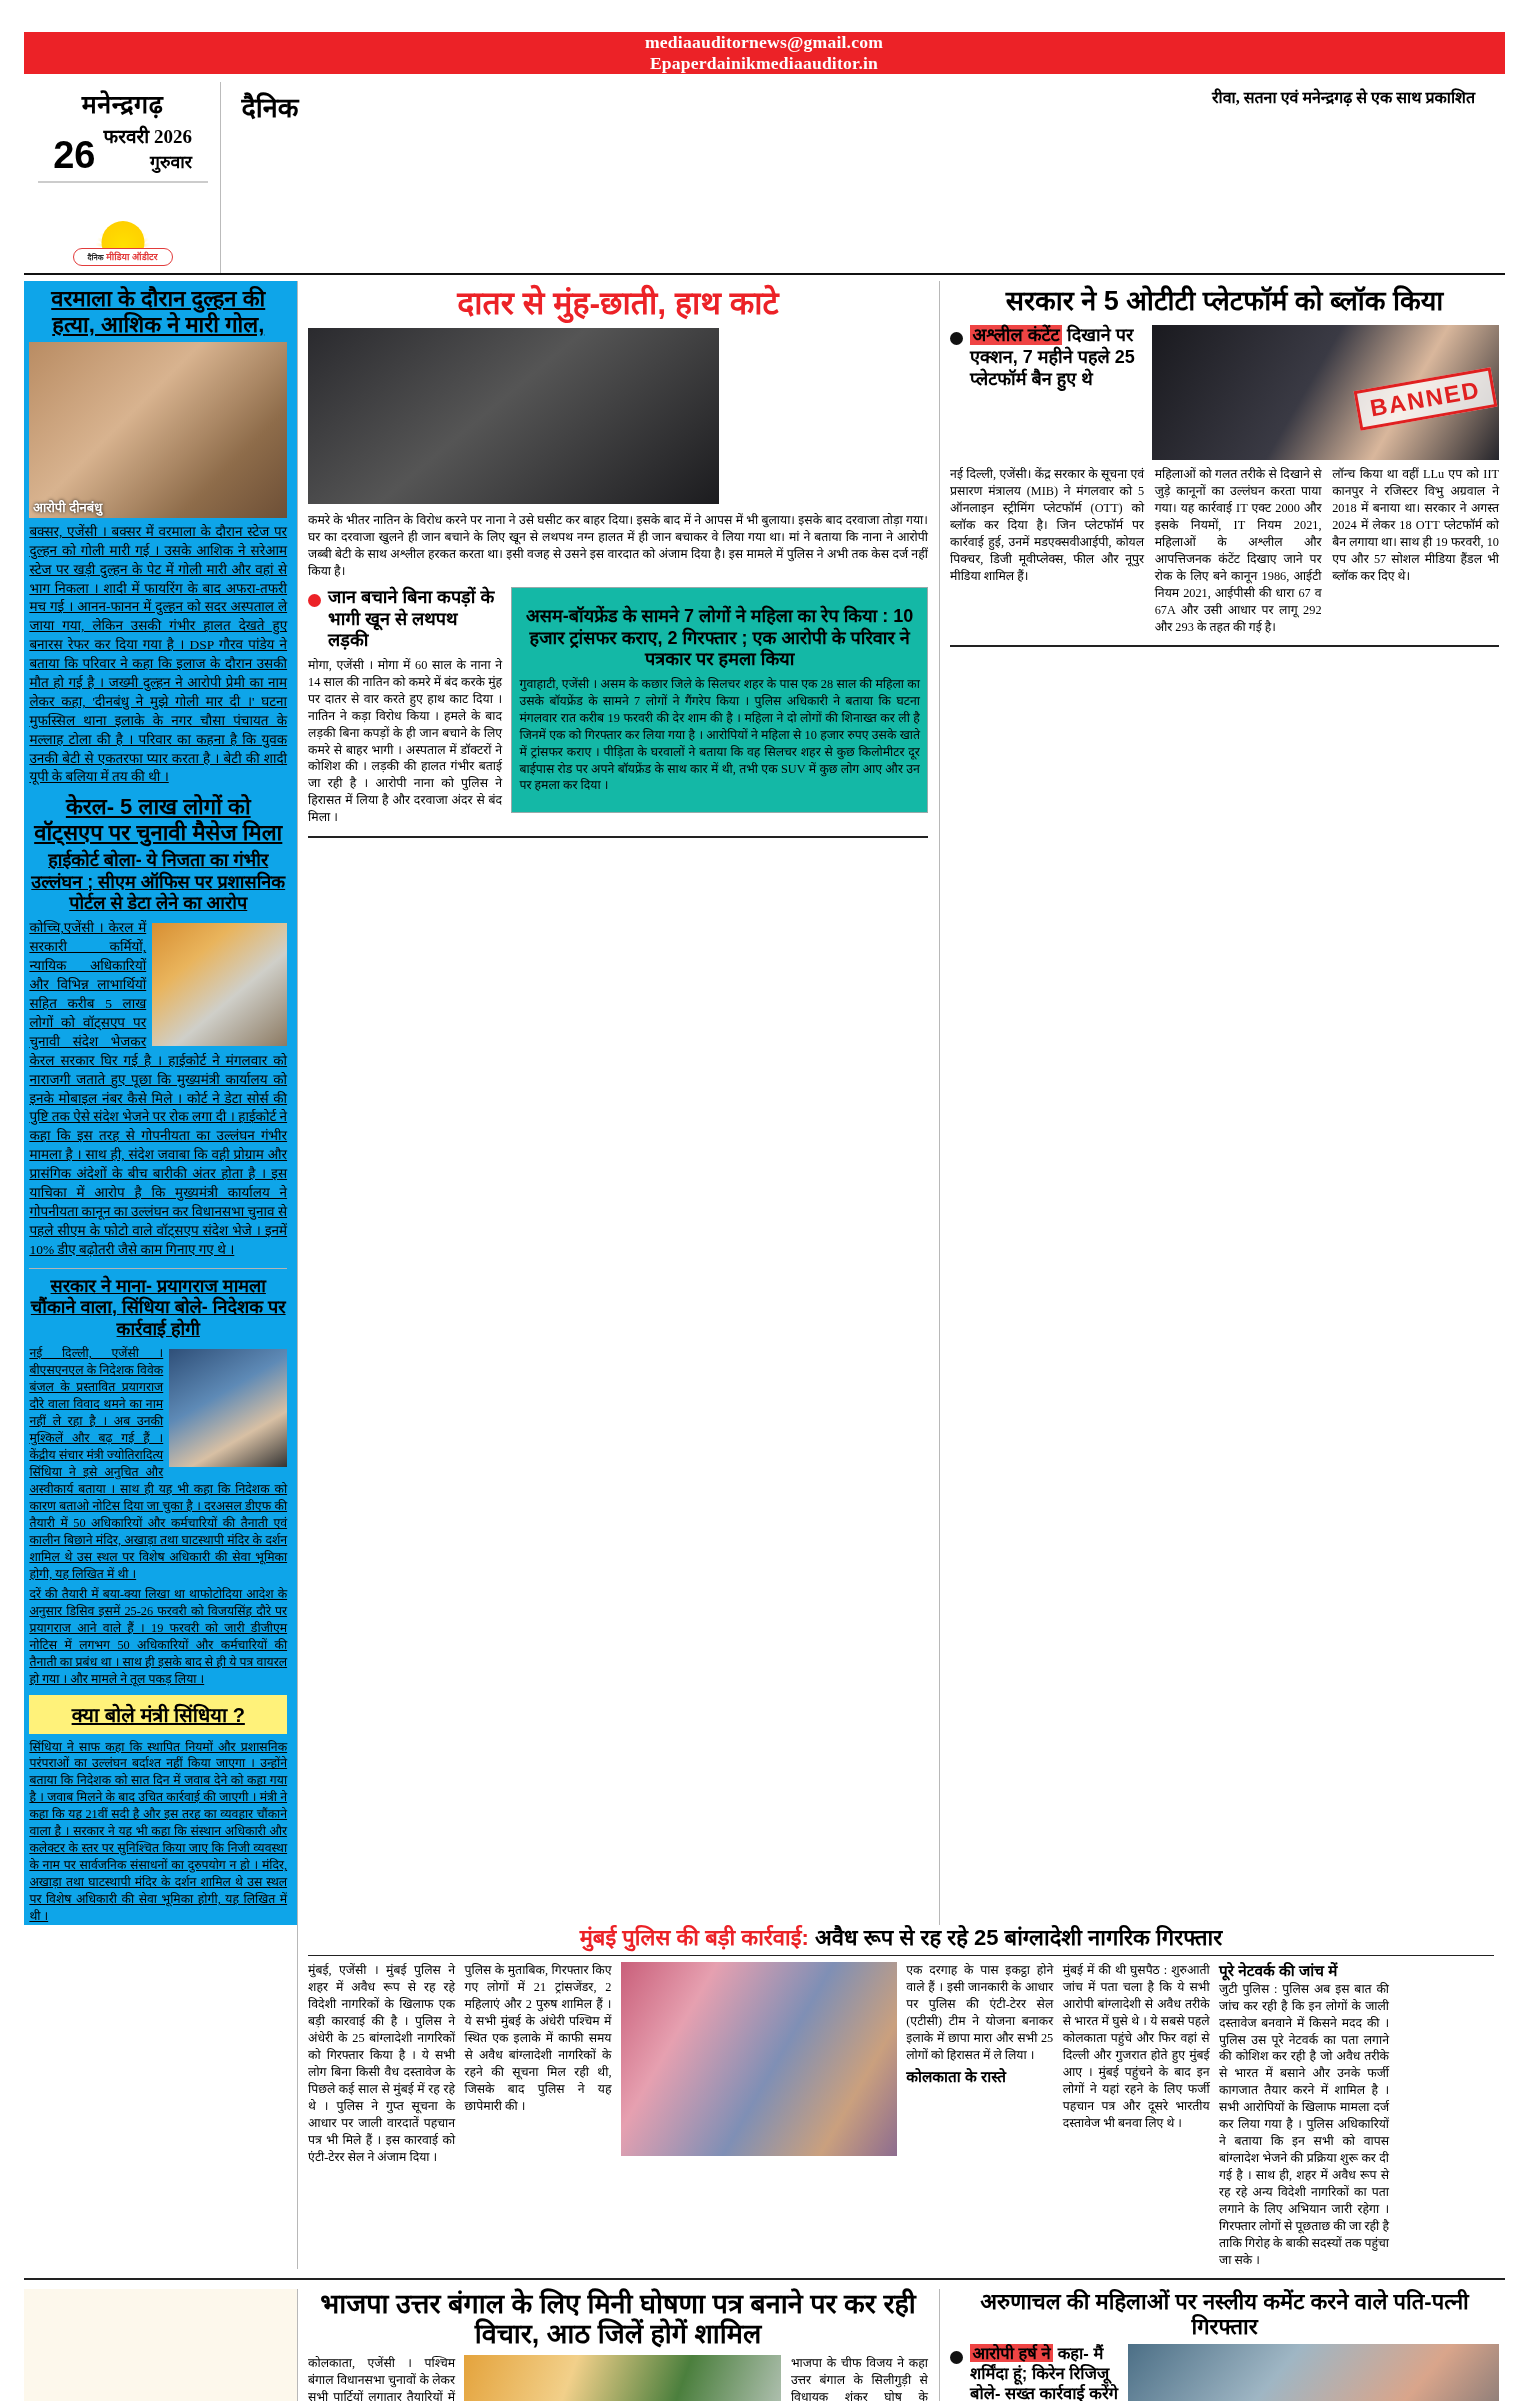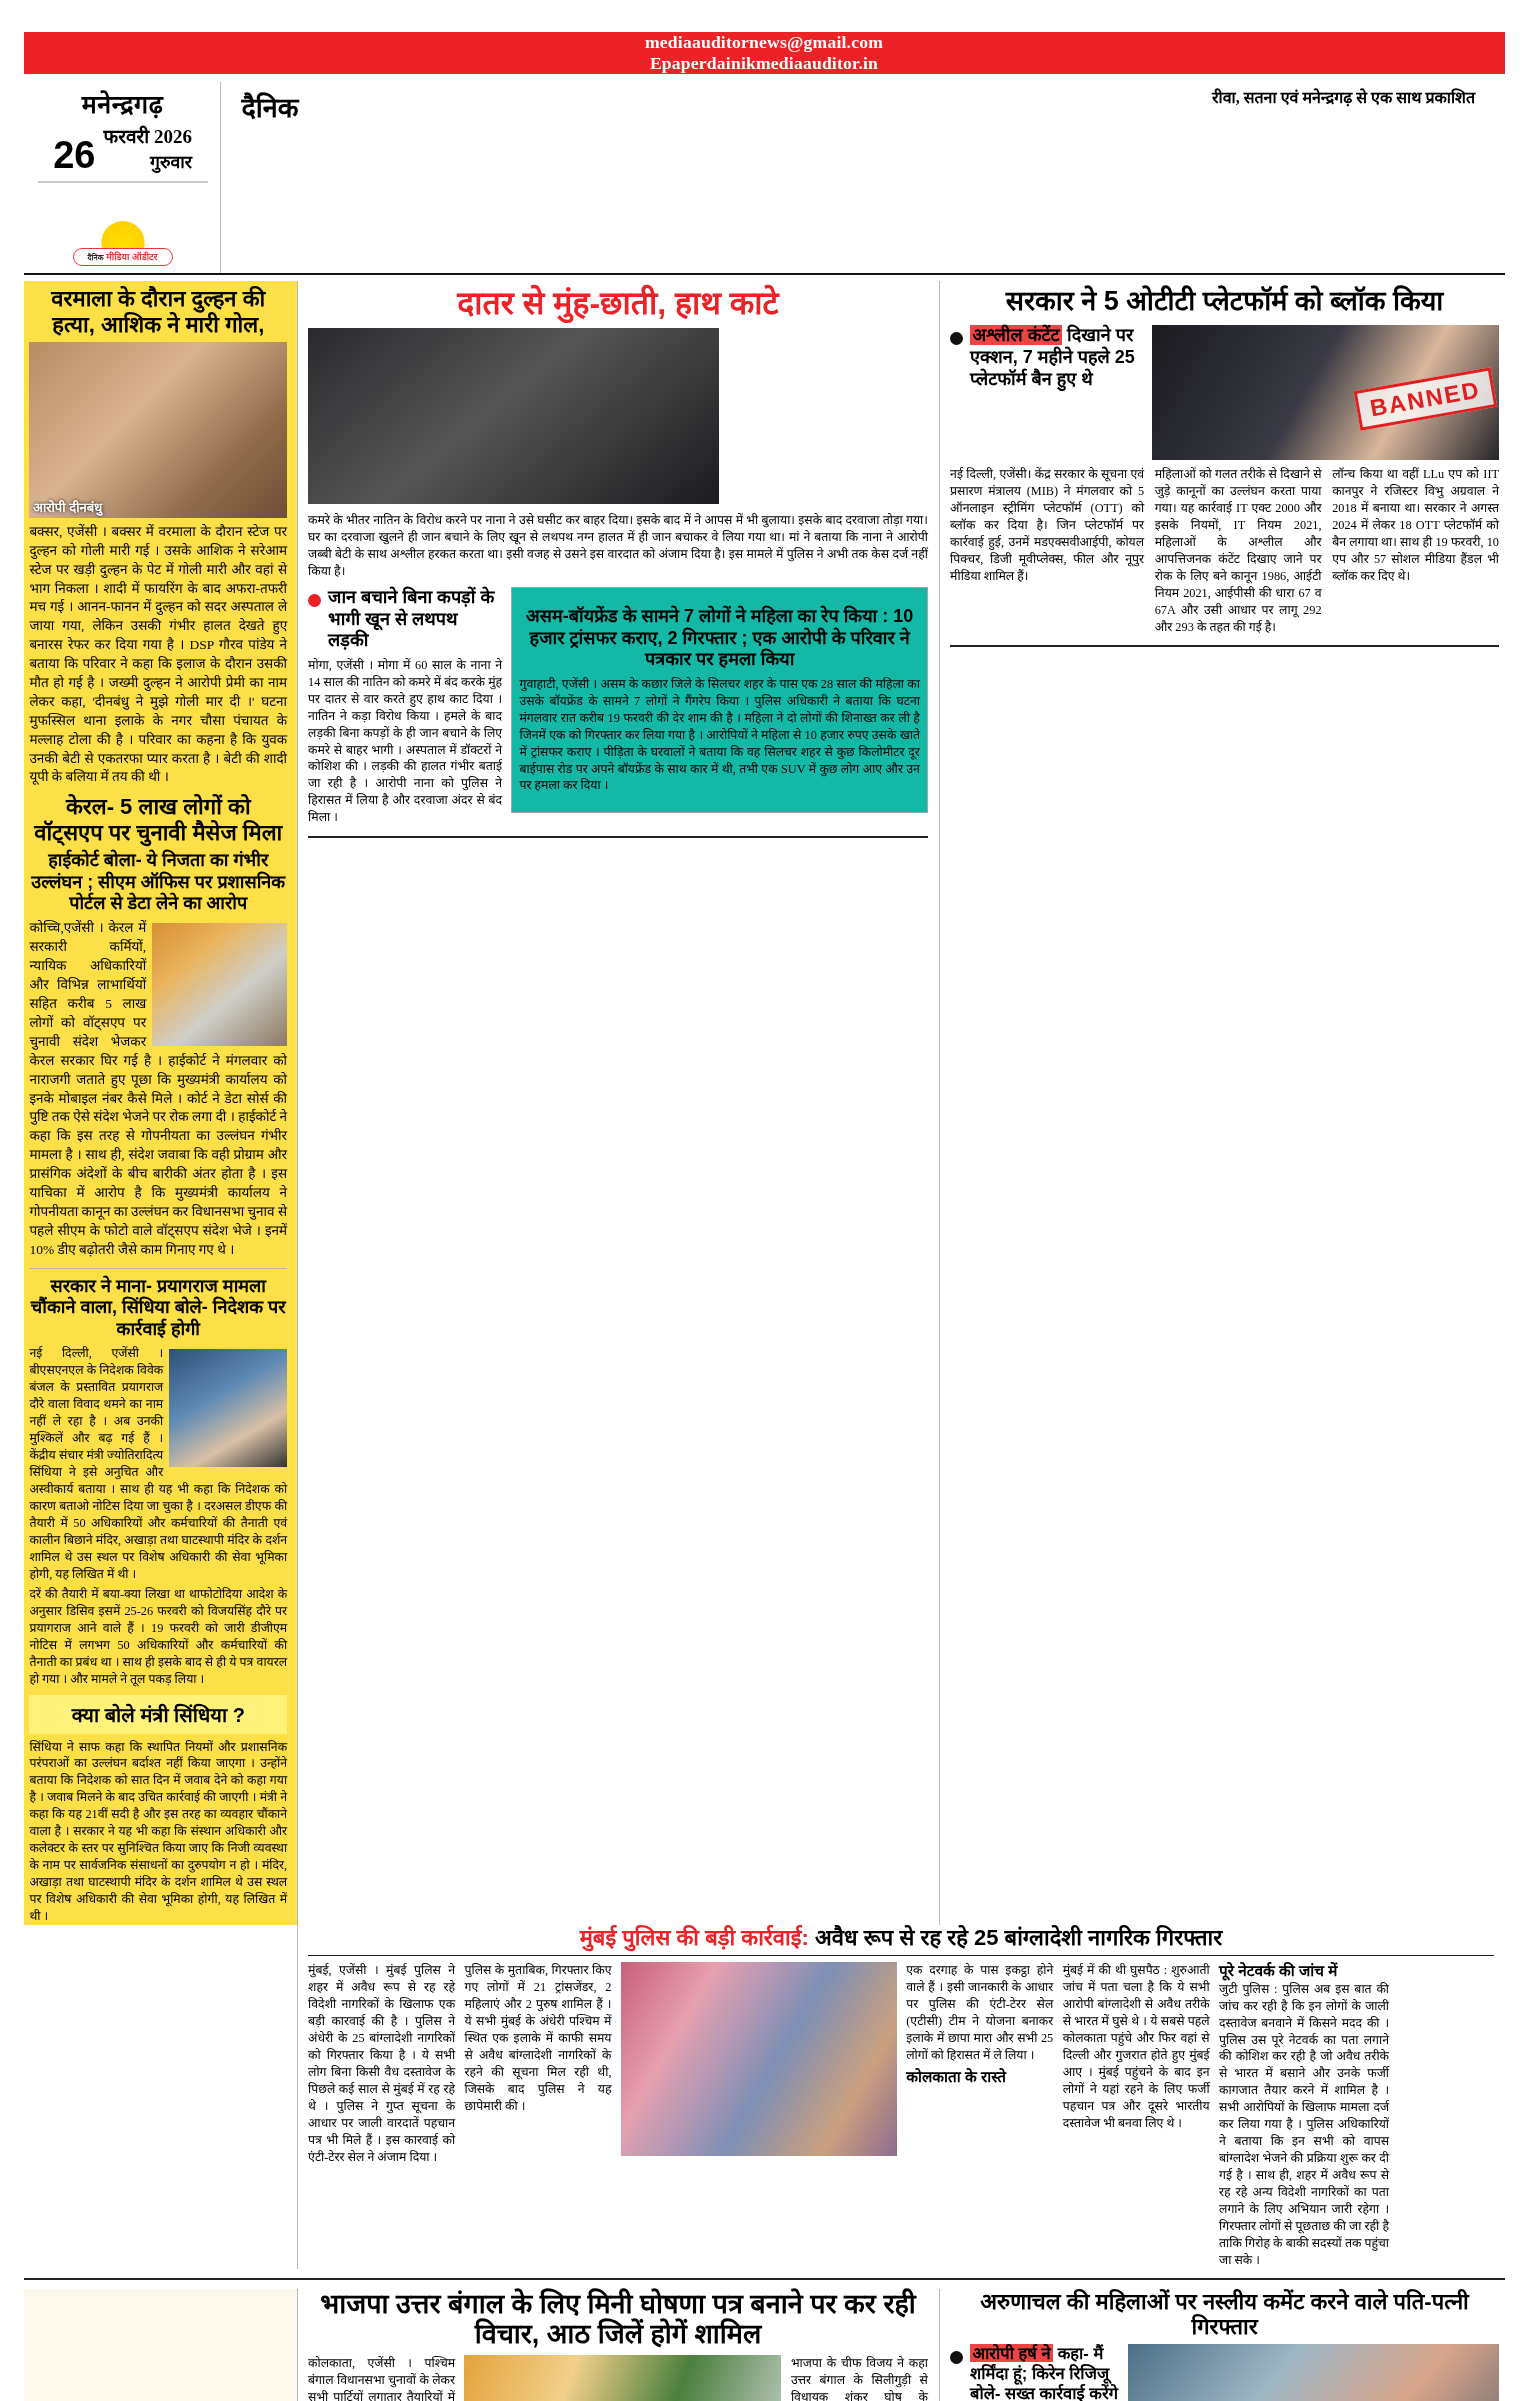--- a/index.html
+++ b/index.html
@@ -106,21 +106,21 @@
   }
   .mh-tagline {
     text-align: right; font-size: 16px; font-weight: 600;
     padding: 3.5px 11.8px 5.9px 0;
   }
 
   
   .grid {
     display: flex; gap: 0; margin-top: 5.9px;
   }
-  .col-left  { width: 274px; border-right: 1.2px solid #b8b8b8; padding: 5.9px 9.4px 0 5.9px; background:#fde047; }
+  .col-left  { width: 274px; border-right: 1.2px solid #b8b8b8; padding: 5.9px 9.4px 0 5.9px; background:#0ea5e9;text-decoration:underline; }
   .col-mid   { width: 641px; padding: 5.9px 10.6px 0 10.6px; }
   .col-right { width: 564px; border-left: 1.2px solid #b8b8b8; padding: 5.9px 3.5px 0 10.6px; }
 
   
   .hl-xl { font-size: 32px; font-weight: 900; line-height: 1.12; font-family:"Liberation Sans", sans-serif; }
   .hl-lg { font-size: 27px; font-weight: 900; line-height: 1.14; font-family:"Liberation Sans", sans-serif; }
   .hl-md { font-size: 22px; font-weight: 900; line-height: 1.16; font-family:"Liberation Sans", sans-serif; }
   .hl-sm { font-size: 18px; font-weight: 800; line-height: 1.2;  font-family:"Liberation Sans", sans-serif; }
   .red { color: #ec2227; }
   .center { text-align: center; }

